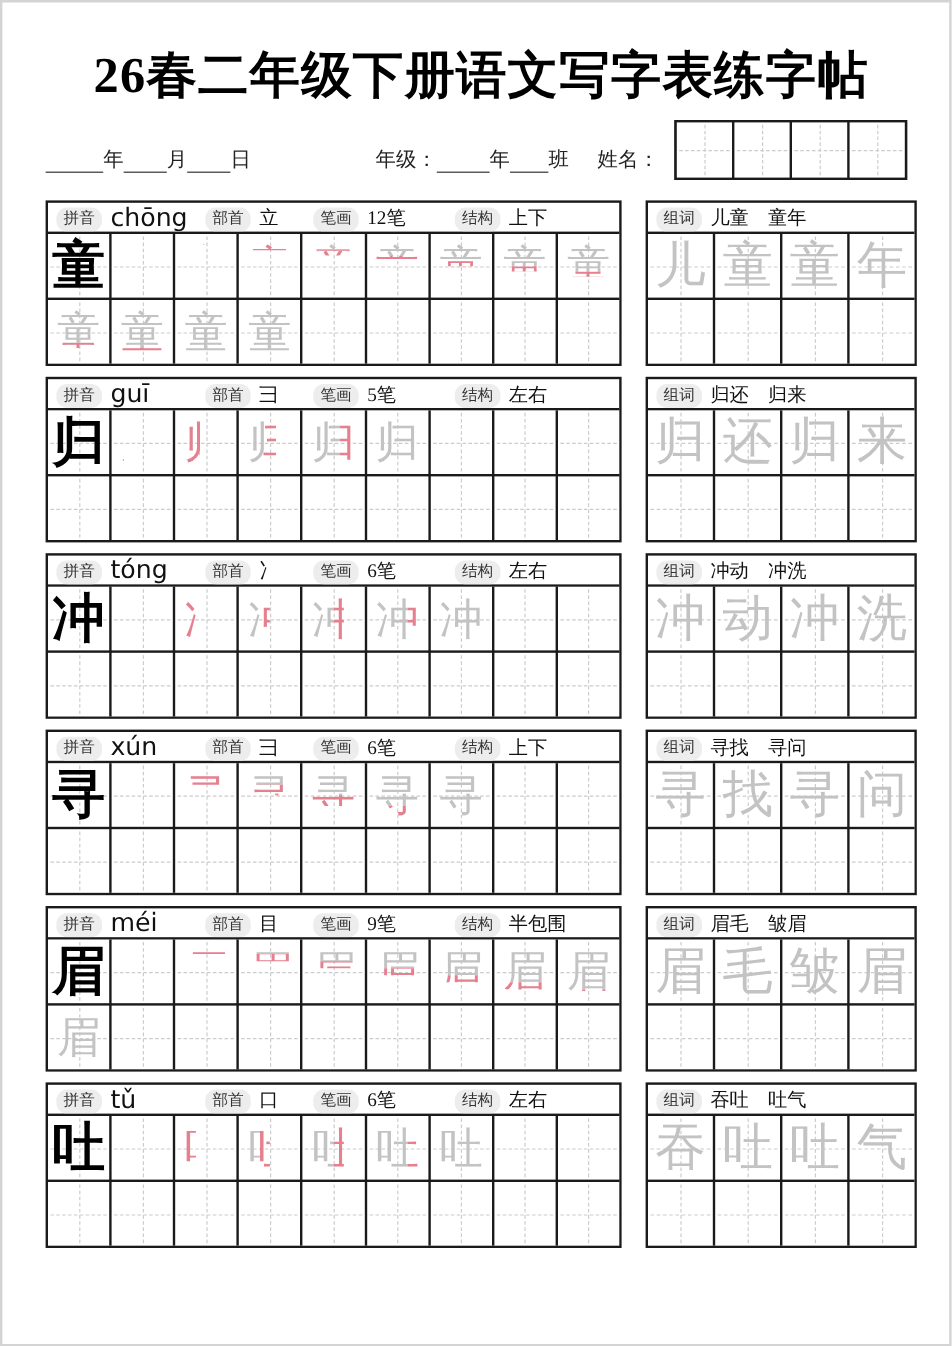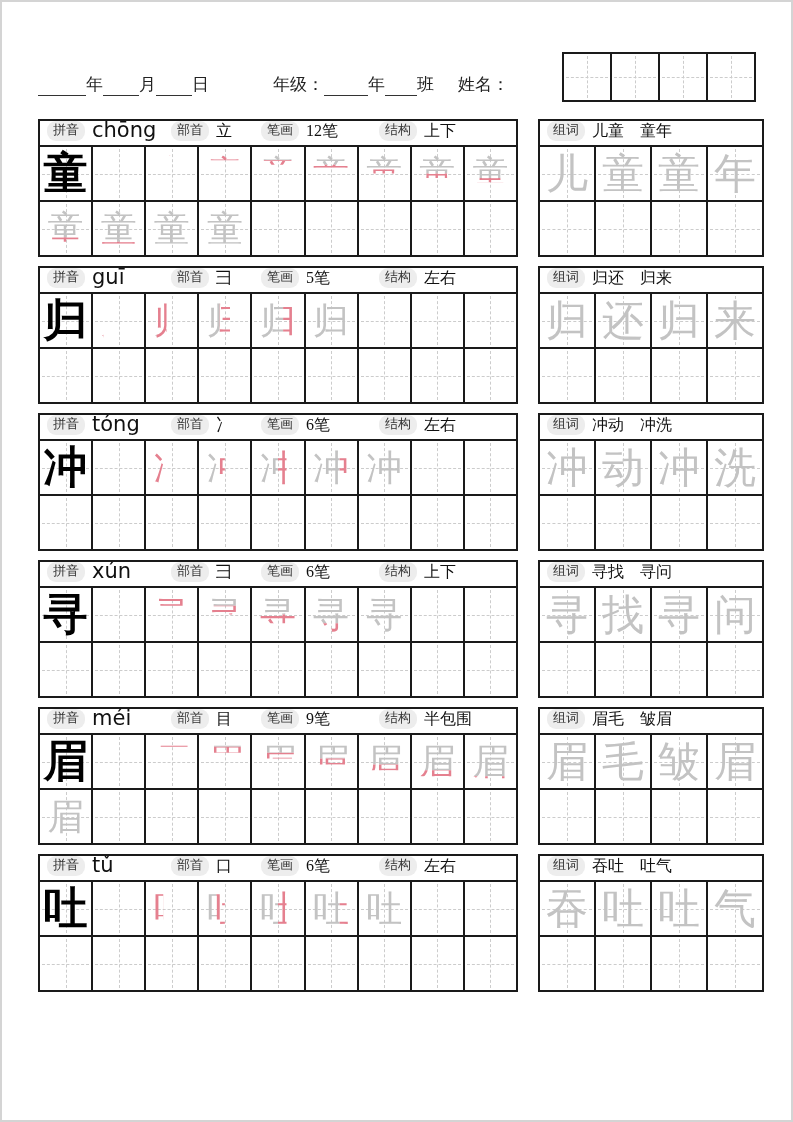--- a/index.html
+++ b/index.html
@@ -33,21 +33,21 @@
     margin-top:12px;height:50px;
     display:flex;align-items:flex-end;
     font-size:17px;color:#222;
   }
   .infoline .txt{margin-bottom:6px;white-space:nowrap;}
   .blank{
     display:inline-block;height:1em;margin-bottom:6px;
     border-bottom:1.6px solid #333;
   }
   .w48{width:48px}.w36{width:36px}.w44{width:44px}.w32{width:32px}
-  .sp1{margin-left:64px}.sp2{margin-left:24px}
+  .sp1{margin-left:104px}.sp2{margin-left:24px}
   .namegrid{
     margin-left:auto;margin-right:8px;
     display:grid;grid-template-columns:repeat(4,46px);
     gap:2px;background:var(--line);border:2px solid var(--line);
   }
   .ncell{height:46px;}
   
   .cell{position:relative;background:#fff;}
   .cell::before{
     content:"";position:absolute;left:2px;right:2px;top:50%;
@@ -59,21 +59,21 @@
   }
   
   .sections{margin-top:17px;}
   .charsec{
     display:flex;gap:20px;margin-bottom:9px;
   }
   .block{border:2px solid var(--line);background:#fff;}
   .lblock{width:480px;}
   .rblock{width:226px;}
   .inforow{
-    height:26px;display:flex;align-items:flex-start;
+    height:26px;display:flex;align-items:flex-end;
     gap:7px;padding:0 7px;border-bottom:2px solid var(--line);
     font-size:16px;white-space:nowrap;overflow:hidden;
   }
   .badge{
     background:var(--badge);border-radius:9px;
     font-size:13px;color:#333;padding:1px 6px 2px;
     flex:none;line-height:1.3;
   }
   .pinval{
     font-family:"DejaVu Sans","Liberation Sans",sans-serif;
@@ -101,20 +101,21 @@
   .footer{
     margin-top:10px;text-align:center;
     font-size:19px;letter-spacing:2px;color:#222;
   }
 </style>
 </head>
 <body>
 
 <div class="page">
 
+  <h1 class="title">26春二年级下册语文写字表练字帖</h1>
 
   <div class="infoline">
     <span class="blank w48"></span>
     <span class="txt">年</span>
     <span class="blank w36"></span>
     <span class="txt">月</span>
     <span class="blank w36"></span>
     <span class="txt">日</span>
 
     <span class="txt sp1">年级：</span>

